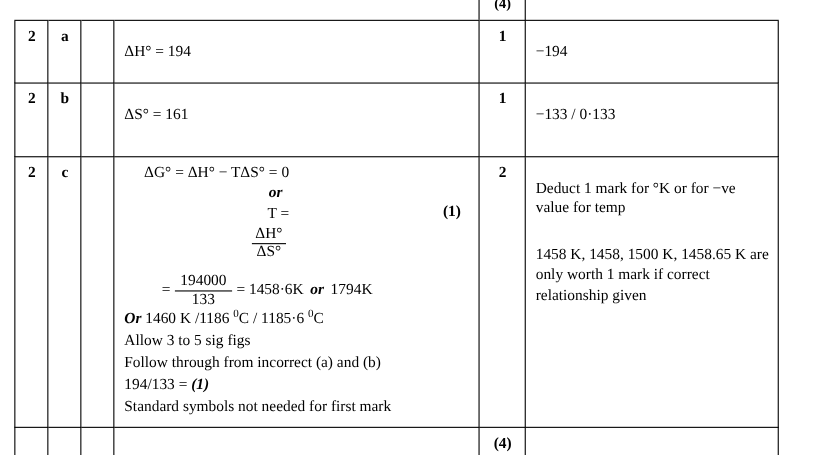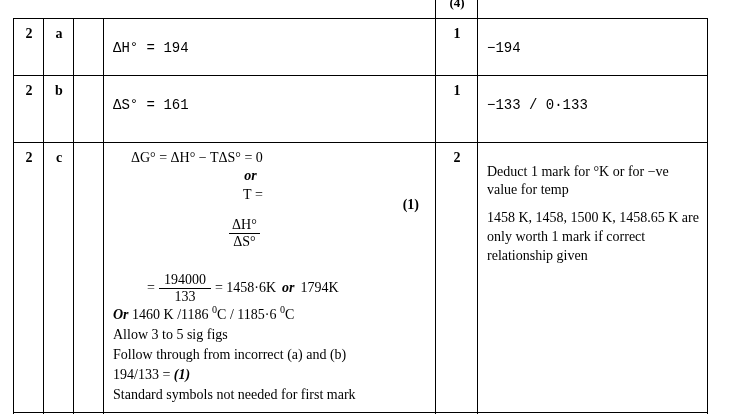--- a/index.html
+++ b/index.html
@@ -44,21 +44,21 @@
   .cell-center { text-align: center; font-weight: bold; }
   .cell-mark   { text-align: center; font-weight: bold; }
   .row-head td { height: 12px; padding: 0 8px 2px 9px; }
   .row-head .total-top { text-align: center; font-weight: bold; font-size: 13px; }
 
   .r1 td { height: 44px; }
   .r2 td { height: 54px; }
   .r3 td { height: 205px; }
   .r4 td { height: 26px; padding-top: 3px; }
 
-  .ans-line { margin: 0; font-family: Liberation Mono, monospace; }
+  .ans-line { margin: 0; }
   .ans-pad  { padding-top: 14px; }
 
   .eqn-row {
     display: flex;
     align-items: center;
     justify-content: space-between;
     padding-left: 18px;
   }
   .eqn-main {
     display: flex;
@@ -67,21 +67,21 @@
     flex-direction: column;
   }
   .eqn-mark { font-weight: bold; padding-right: 8px; }
   sup { font-size: 0.72em; vertical-align: super; line-height: 0; }
 
   .frac {
     display: inline-flex;
     flex-direction: column;
     text-align: center;
     vertical-align: middle;
-    margin: 12px 3px;
+    margin: 0 3px;
     line-height: 1.12;
   }
   .frac .num { border-bottom: 1px solid #000; padding: 0 3px; }
   .frac .den { padding: 0 3px; }
 
   .eqn-row2 {
     display: flex;
     align-items: center;
     padding-left: 34px;
     margin-top: 10px;
@@ -96,21 +96,21 @@
     line-height: 1.2;
   }
   .frac-big .num { border-bottom: 1px solid #000; padding: 0 5px; }
   .frac-big .den { padding: 0 5px; }
 
   .tail { margin-top: 0; }
   .tail p { margin: 0 0 1px 0; }
   .bold { font-weight: bold; font-style: italic; }
 
   .note p { margin: 0; }
-  .note .gap { margin-top: 9px; }
+  .note .gap { margin-top: 23px; }
 </style>
 </head>
 <body>
 
 <div class="sheet">
   <table class="marks">
     <colgroup>
       <col class="c-q">
         <col class="c-p">
         <col class="c-s">

